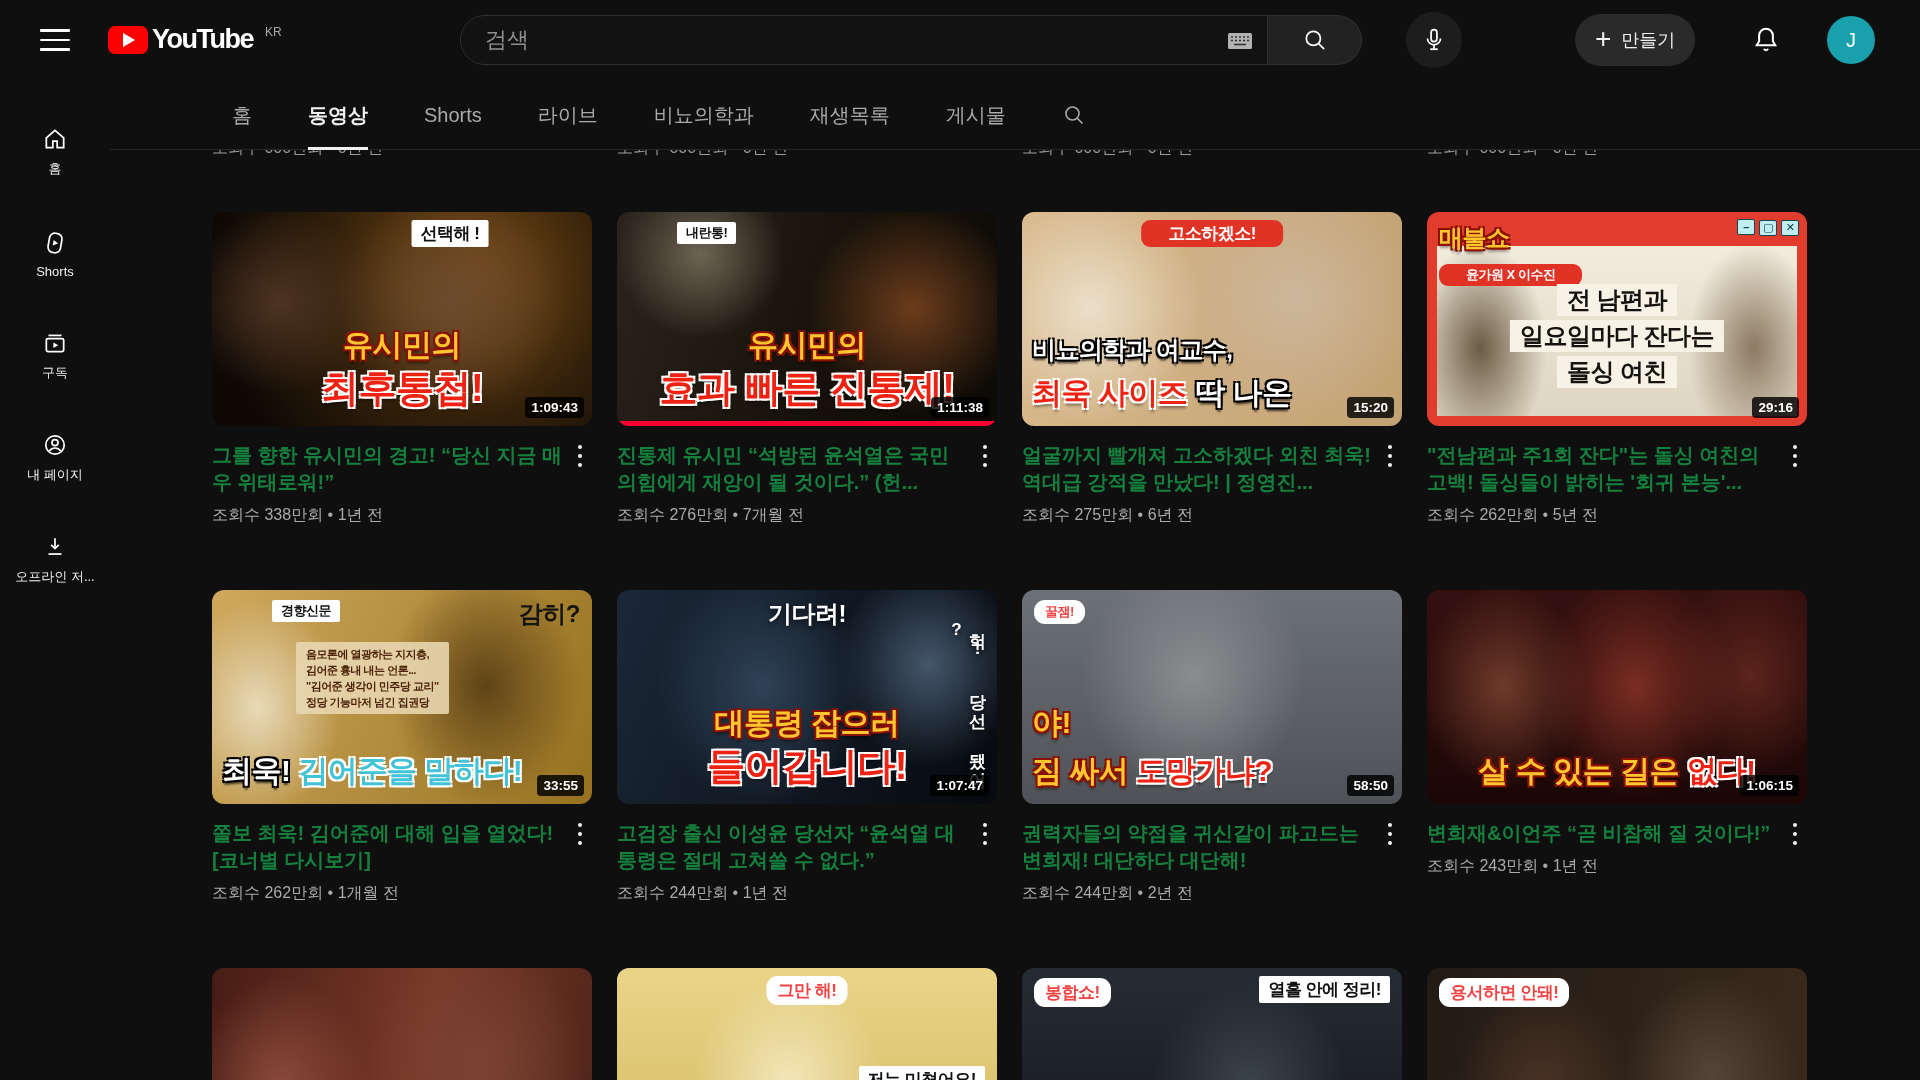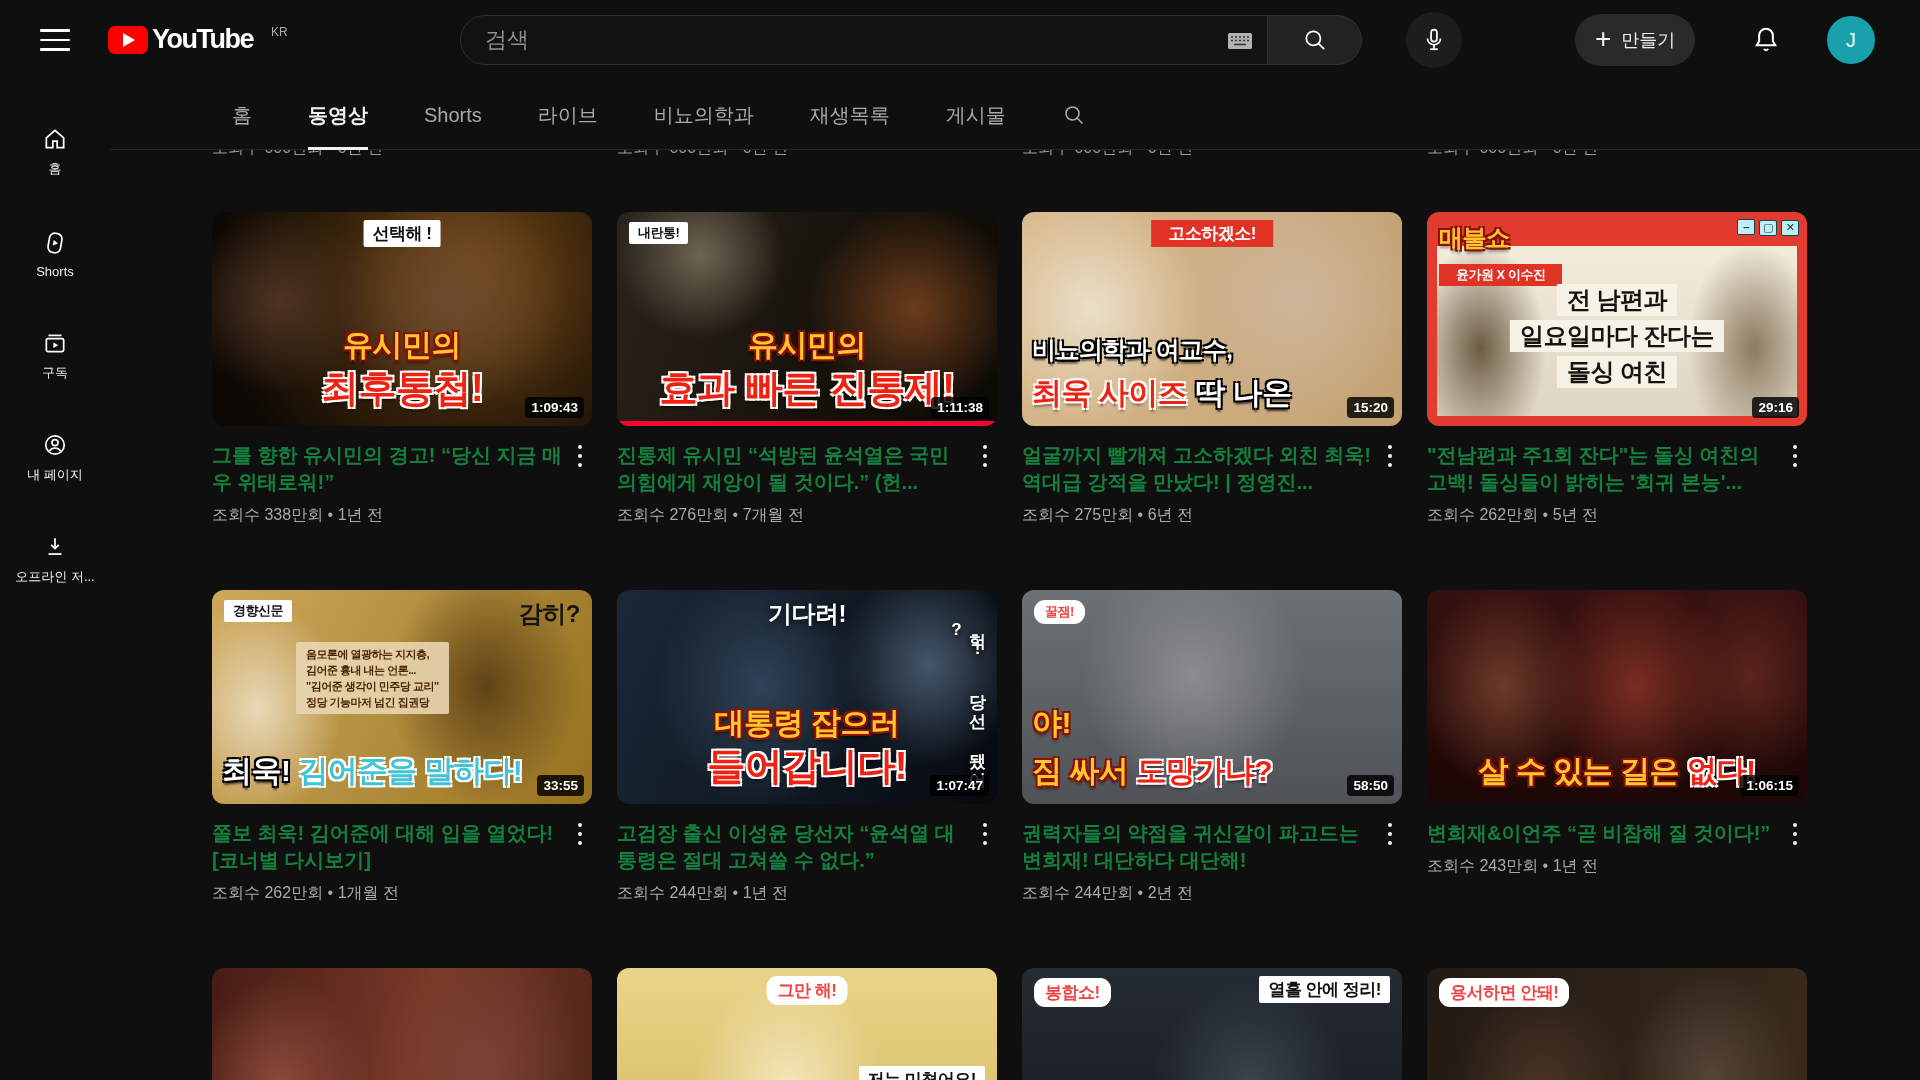--- a/index.html
+++ b/index.html
@@ -9,21 +9,21 @@
   
   .topbar { position:absolute; left:0; top:0; width:1920px; height:80px; background:#0f0f0f; z-index:20;text-decoration:underline; }
   .hamburger { position:absolute; left:40px; top:24px; width:30px; height:32px; display:flex;
     flex-direction:column; justify-content:center; gap:7px; cursor:pointer; }
   .hamburger span { display:block; height:2.4px; background:#fff; border-radius:1px; }
   .logo { position:absolute; left:108px; top:24px; display:flex; align-items:center; cursor:pointer; }
   .yt-badge { width:40px; height:28px; border-radius:7px; background:#f00; position:relative; }
   .yt-badge::after { content:""; position:absolute; left:15px; top:7px;
     border-left:12px solid #fff; border-top:7px solid transparent; border-bottom:7px solid transparent; }
   .yt-word { font-size:27px; font-weight:700; letter-spacing:-1.5px; color:#fff; margin-left:4px; }
-  .yt-kr { font-size:12px; color:#aaa; margin-left:18px; margin-top:-16px; letter-spacing:0;text-align:center; }
+  .yt-kr { font-size:12px; color:#aaa; margin-left:12px; margin-top:-16px; letter-spacing:0;text-align:center; }
 
   .searchwrap { position:absolute; left:460px; top:15px; height:50px; display:flex; }
   .searchbox { width:808px; height:50px; background:#121212; border:1px solid #2f2f2f;
     border-radius:25px 0 0 25px; display:flex; align-items:center; padding-left:24px; position:relative; }
   .searchbox input { background:transparent; border:none; outline:none; color:#f1f1f1;
     font-size:22px; width:700px; font-family:inherit; }
   .searchbox input::placeholder { color:#8f8f8f; }
   .kbd-ic { position:absolute; right:14px; top:14px; opacity:.95; cursor:pointer; }
   .searchbtn { width:94px; height:50px; background:#222; border:1px solid #303030; border-left:none;
     border-radius:0 25px 25px 0; display:flex; align-items:center; justify-content:center; cursor:pointer; }
@@ -93,22 +93,22 @@
   .slot-m2 { top:108px; left:50%; transform:translateX(-50%); white-space:nowrap; }
   .slot-m3 { top:144px; left:50%; transform:translateX(-50%); white-space:nowrap; }
   .slot-wc { top:5px; right:8px; }
   .ttx.left { text-align:left; padding-left:10px; }
   .w-ob { color:#fff; text-shadow:-2px -2px 0 #000,2px -2px 0 #000,-2px 2px 0 #000,2px 2px 0 #000,0 4px 2px rgba(0,0,0,.6); }
   .r-ow { color:#ee2213; text-shadow:-2px -2px 0 #fff,2px -2px 0 #fff,-2px 2px 0 #fff,2px 2px 0 #fff,0 4px 3px rgba(0,0,0,.45); }
   .y-or { color:#ffc62e; text-shadow:-2px -2px 0 #8a1002,2px -2px 0 #8a1002,-2px 2px 0 #8a1002,2px 2px 0 #8a1002,0 4px 3px rgba(0,0,0,.45); }
   .t-ow { color:#43c3d8; text-shadow:-2px -2px 0 #fff,2px -2px 0 #fff,-2px 2px 0 #fff,2px 2px 0 #fff; }
   .blk { color:#141414; }
   .wht { color:#fff; text-shadow:0 2px 6px rgba(0,0,0,.85); }
-  .box-w { background:#fff; color:#111; padding:2px 9px; border-radius:2px; }
-  .box-r { background:#e03325; color:#fff; padding:2px 17px; border-radius:0; }
+  .box-w { background:#fff; color:#111; padding:2px 9px; border-radius:2px;margin-left:48px; }
+  .box-r { background:#e03325; color:#fff; padding:2px 27px; border-radius:9px; }
   .bubble-w { background:#fff; color:#ef4444; padding:3px 11px; border-radius:11px; }
   .paper { background:#f6f2e6; color:#151210; padding:0 10px; }
   .tiny { background:rgba(233,214,175,.9); color:#4a2208; padding:4px 10px; font-size:11px;
     line-height:16px; white-space:pre-line; font-weight:700; border-radius:2px; }
   .wbtn { display:inline-flex; align-items:center; justify-content:center; width:18px; height:16px;
     background:#bfeef4; color:#0b3a42; font-size:11px; font-weight:700; margin-left:4px;
     border:1px solid #0b4a52; border-radius:2px; }
 
   
   .thumb-v1 { background:radial-gradient(140px 130px at 18% 42%,#4d3322 0%,rgba(20,12,6,0) 70%),

